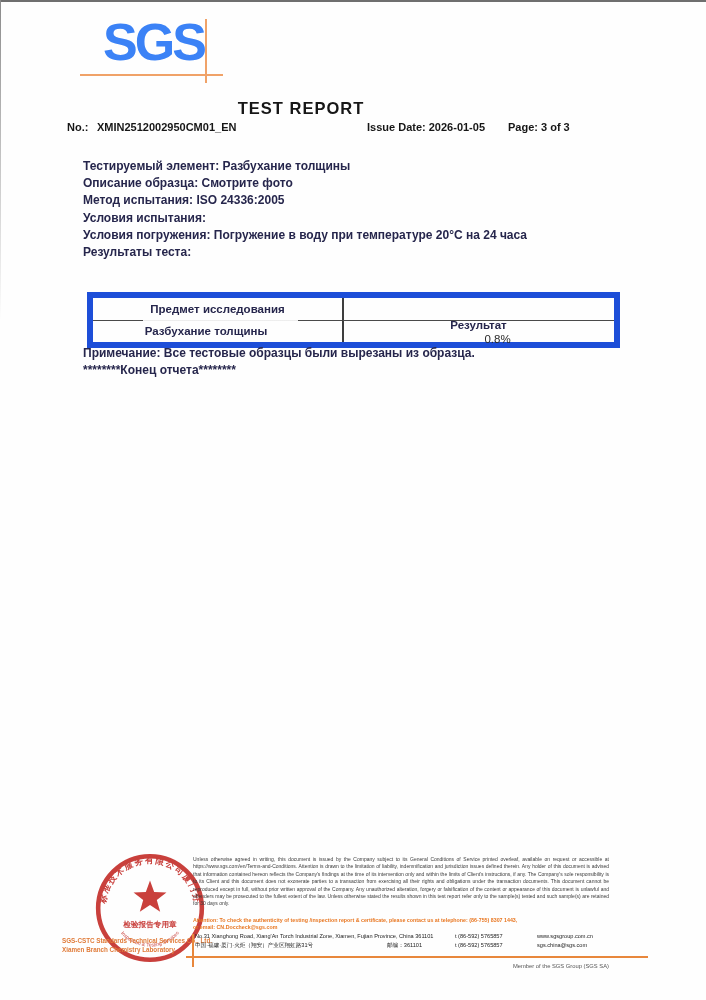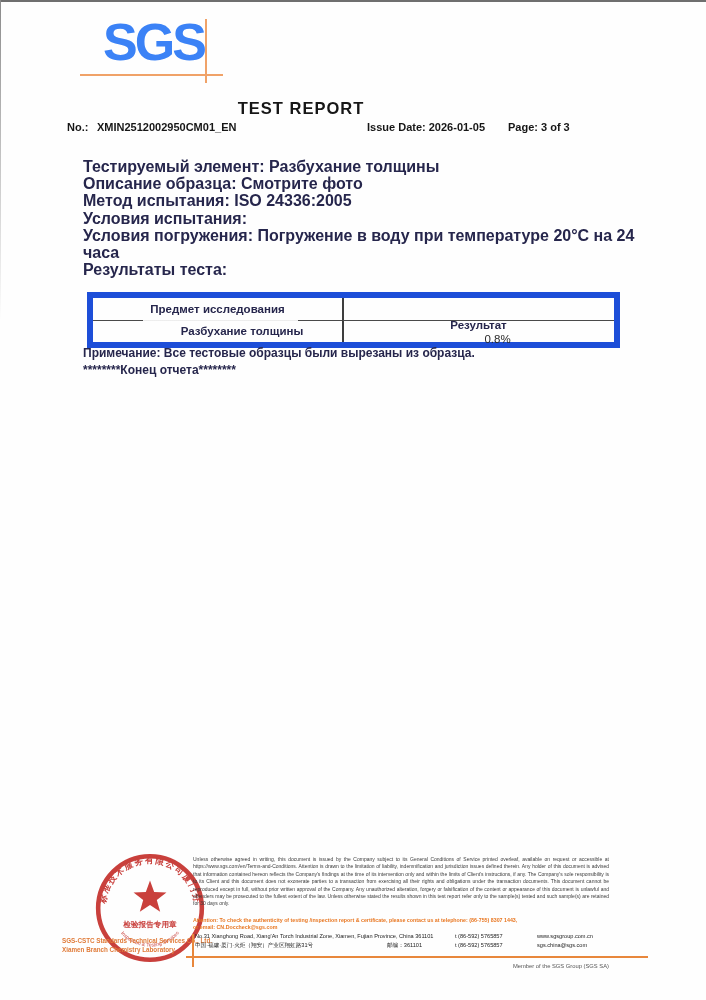--- a/index.html
+++ b/index.html
@@ -17,31 +17,31 @@
   .logo-vline{left:205px;top:19px;width:2px;height:64px;background:#f0a268;}
   
   .report-title{left:0;top:99px;width:578px;text-align:center;font-size:16.5px;font-weight:bold;letter-spacing:1px;color:#161616;margin-left:12px;}
   .info-row{top:121px;font-size:11px;font-weight:bold;color:#161616;}
   .info-no-label{left:67px;}
   .info-no-value{left:97px;}
   .info-issue{left:367px;}
   .info-page-label{left:508px;}
   .info-page-value{left:541px;}
   
-  .body-block{left:83px;top:158px;width:560px;font-size:16px;font-weight:bold;color:#26264c;line-height:17.2px;}
+  .body-block{left:83px;top:158px;width:560px;font-size:12px;font-weight:bold;color:#26264c;line-height:17.2px;}
   
   .results-table{left:87px;top:292px;width:521px;height:44px;border:6px solid #1d4ed8;}
   .results-table .vdiv{left:249px;top:0;width:1.5px;height:44px;background:#3e3e3e;}
   .results-table .hdiv-left{left:0;top:21.5px;width:249px;height:1.5px;
      background:linear-gradient(to right,#4a4a4a 0 50px,rgba(120,120,120,.12) 50px 205px,#4a4a4a 205px 100%);}
   .results-table .hdiv-right{left:250px;top:21.5px;width:271px;height:1.5px;background:#4a4a4a;}
   .results-table .cell{height:22px;display:flex;align-items:center;justify-content:center;font-size:11.5px;}
   .cell-h1{left:0;top:0;width:249px;font-weight:bold;color:#26264c;}
   .cell-h2{left:250px;top:16px;width:271px;font-weight:bold;color:#26264c;}
-  .cell-r1{left:0;top:22px;width:226px;font-weight:bold;color:#26264c;margin-left:36px;}
+  .cell-r1{left:0;top:22px;width:226px;font-weight:bold;color:#26264c;}
   .cell-r2{left:250px;top:30px;width:309px;color:#2a2a2a;font-size:11px;}
   .note-line{left:83px;top:346px;font-size:12px;font-weight:bold;color:#26264c;}
   .end-line{left:83px;top:363px;font-size:12px;font-weight:bold;color:#26264c;}
   
   .stamp{left:88px;top:850px;width:124px;height:116px;opacity:.93;}
   .company-lines{left:62px;top:936px;width:150px;font-size:6.3px;line-height:9px;color:#e07b39;font-weight:bold;}
   
   .disclaimer{left:193px;top:856px;width:416px;font-size:5px;line-height:7.4px;text-align:justify;color:#3b3b3b;}
   .attention{left:193px;top:917px;width:430px;font-size:5.3px;line-height:7px;font-weight:bold;color:#e87722;}
   .addr-row1{top:933px;} .addr-row2{top:942px;}

